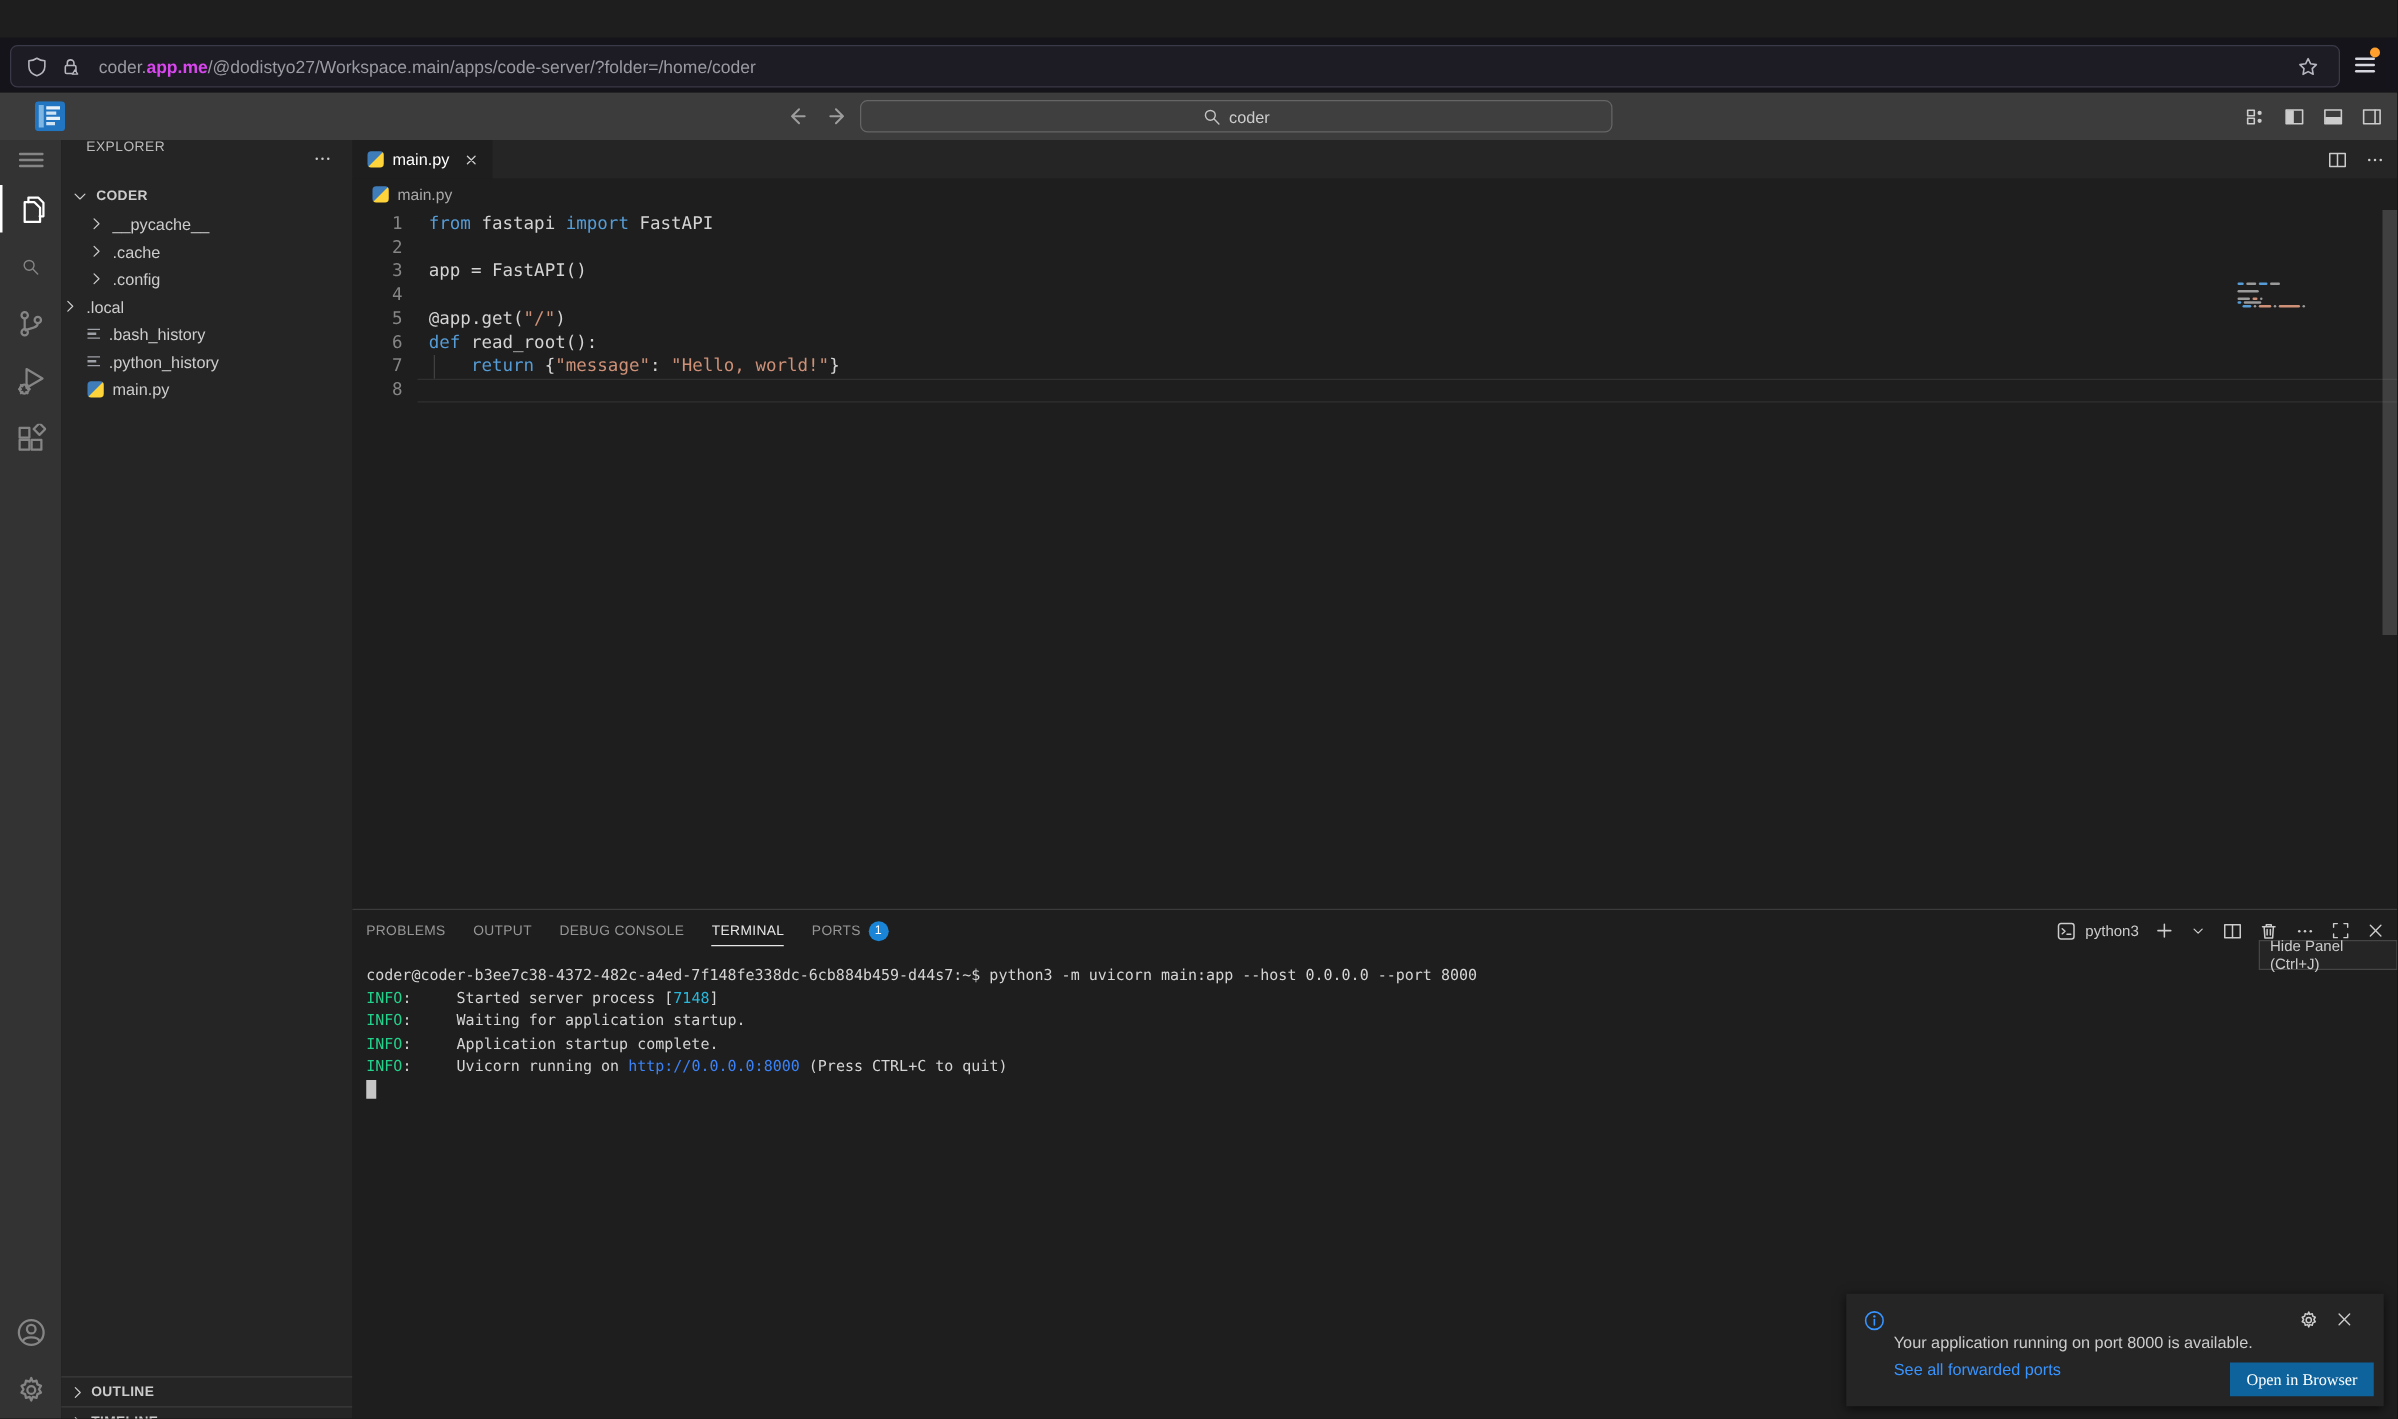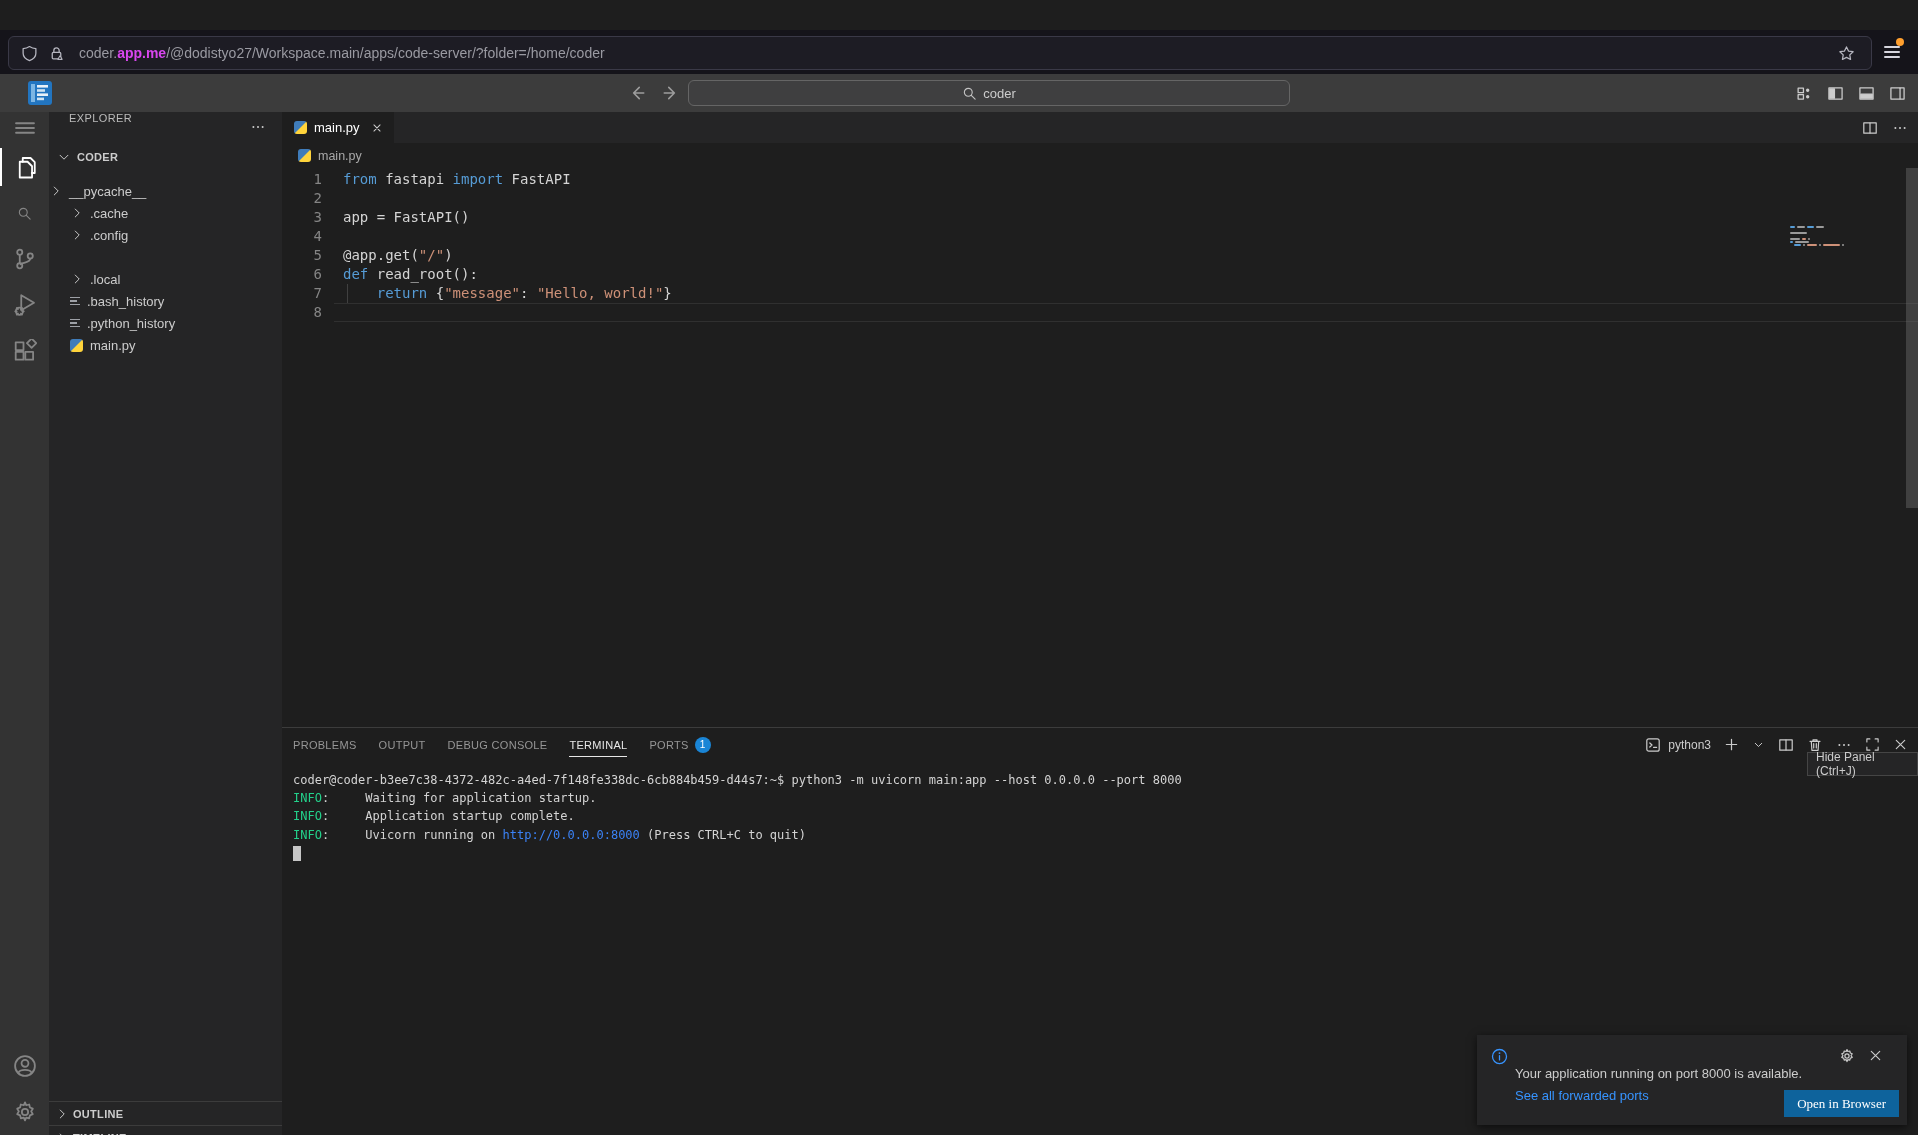--- a/index.html
+++ b/index.html
@@ -278,30 +278,30 @@
               <circle cx="3.4" cy="8" r="1" fill="currentColor" stroke="none"></circle>
               <circle cx="8" cy="8" r="1" fill="currentColor" stroke="none"></circle>
               <circle cx="12.6" cy="8" r="1" fill="currentColor" stroke="none"></circle>
             </svg>
           </span>
       </div>
       <div id="explorer-tree">
           <div class="x-row bold" style="padding-left: 8px;"><span class="ic"><svg viewBox="0 0 16 16" width="14" height="14" fill="none" stroke="currentColor" stroke-width="1.2" stroke-linecap="round" stroke-linejoin="round">
                 <path d="M3.5 6L8 10.5 12.5 6" stroke-width="1.1"></path>
               </svg></span><span class="lbl">CODER</span></div>
-          <div class="x-row" style=" margin-top: 12px;"><span class="ic"><svg viewBox="0 0 16 16" width="14" height="14" fill="none" stroke="currentColor" stroke-width="1.2" stroke-linecap="round" stroke-linejoin="round">
+          <div class="x-row" style="padding-left: 21px;"><span class="ic"><svg viewBox="0 0 16 16" width="14" height="14" fill="none" stroke="currentColor" stroke-width="1.2" stroke-linecap="round" stroke-linejoin="round">
                 <path d="M6 3.5L10.5 8 6 12.5" stroke-width="1.1"></path>
               </svg></span><span class="lbl">__pycache__</span></div>
           <div class="x-row" style="padding-left: 21px;"><span class="ic"><svg viewBox="0 0 16 16" width="14" height="14" fill="none" stroke="currentColor" stroke-width="1.2" stroke-linecap="round" stroke-linejoin="round">
                 <path d="M6 3.5L10.5 8 6 12.5" stroke-width="1.1"></path>
               </svg></span><span class="lbl">.cache</span></div>
           <div class="x-row" style="padding-left: 21px;"><span class="ic"><svg viewBox="0 0 16 16" width="14" height="14" fill="none" stroke="currentColor" stroke-width="1.2" stroke-linecap="round" stroke-linejoin="round">
                 <path d="M6 3.5L10.5 8 6 12.5" stroke-width="1.1"></path>
               </svg></span><span class="lbl">.config</span></div>
-          <div class="x-row" style="padding-left: 21px; margin-top: 22px;"><span class="ic"><svg viewBox="0 0 16 16" width="14" height="14" fill="none" stroke="currentColor" stroke-width="1.2" stroke-linecap="round" stroke-linejoin="round">
+          <div class="x-row" style=""><span class="ic"><svg viewBox="0 0 16 16" width="14" height="14" fill="none" stroke="currentColor" stroke-width="1.2" stroke-linecap="round" stroke-linejoin="round">
                 <path d="M6 3.5L10.5 8 6 12.5" stroke-width="1.1"></path>
               </svg></span><span class="lbl">.local</span></div>
           <div class="x-row" style="padding-left: 21px;"><span class="histfile"><i></i><i></i><i></i></span><span class="lbl">.bash_history</span></div>
           <div class="x-row" style="padding-left: 21px;"><span class="histfile"><i></i><i></i><i></i></span><span class="lbl">.python_history</span></div>
           <div class="x-row" style="padding-left: 21px;"><span class="py-icon"></span><span class="lbl">main.py</span></div>
         </div>
       <div class="sb-section" style="top:989px;">
         <span class="ic">
             <svg viewBox="0 0 16 16" width="14" height="14" fill="none" stroke="currentColor" stroke-width="1.2" stroke-linecap="round" stroke-linejoin="round">
               <path d="M6 3.5L10.5 8 6 12.5" stroke-width="1.1"></path>
@@ -485,20 +485,21 @@
               </svg>
             </span>
             <span class="ic">
               <svg viewBox="0 0 16 16" width="15" height="15" fill="none" stroke="currentColor" stroke-width="1.2" stroke-linecap="round" stroke-linejoin="round">
                 <path d="M3.5 3.5l9 9M12.5 3.5l-9 9"></path>
               </svg>
             </span>
           </div>
         <div id="terminal">
             <div class="t-line"><span class="tk-txt">coder@coder-b3ee7c38-4372-482c-a4ed-7f148fe338dc-6cb884b459-d44s7:~$ python3 -m uvicorn main:app --host 0.0.0.0 --port 8000</span></div>
+            <div class="t-line"><span class="tk-info">INFO</span><span class="tk-txt">:     Started server process [</span><span class="tk-num">7148</span><span class="tk-txt">]</span></div>
             <div class="t-line"><span class="tk-info">INFO</span><span class="tk-txt">:     Waiting for application startup.</span></div>
             <div class="t-line"><span class="tk-info">INFO</span><span class="tk-txt">:     Application startup complete.</span></div>
             <div class="t-line"><span class="tk-info">INFO</span><span class="tk-txt">:     Uvicorn running on </span><span class="tk-bold">http://0.0.0.0:8000</span><span class="tk-txt"> (Press CTRL+C to quit)</span></div>
             <div class="t-line"><span id="t-cursor"></span></div>
           </div>
       </div>
 
       <div id="panel-tooltip">Hide Panel (Ctrl+J)</div>
     </div>
   </div>

